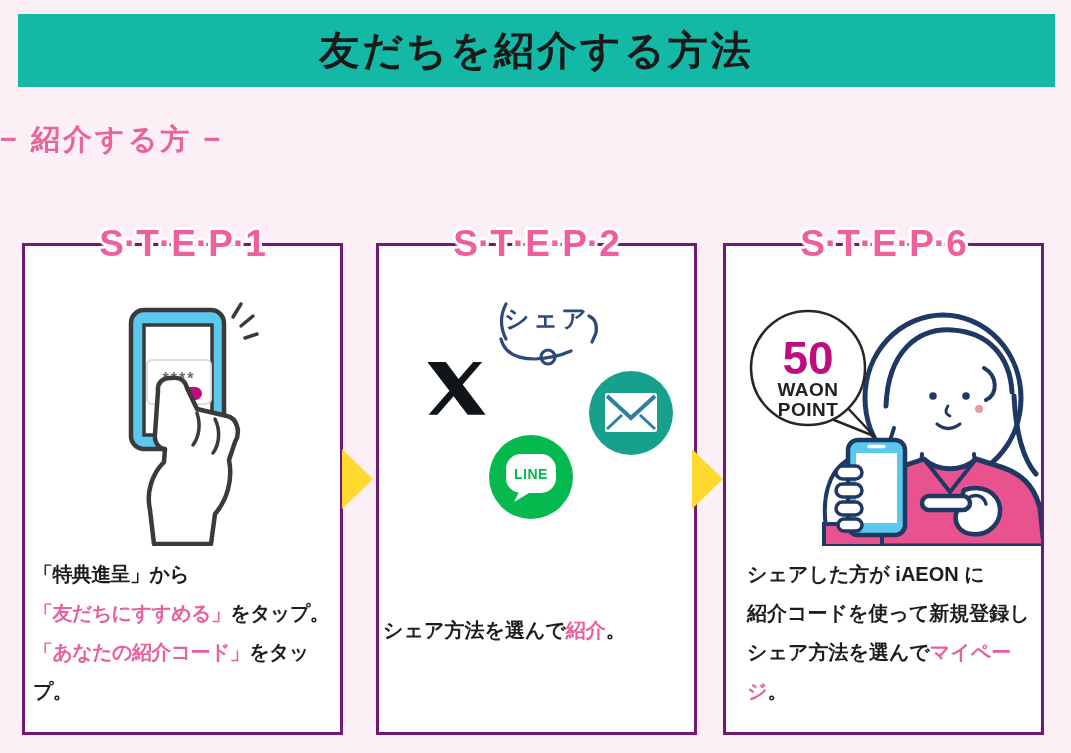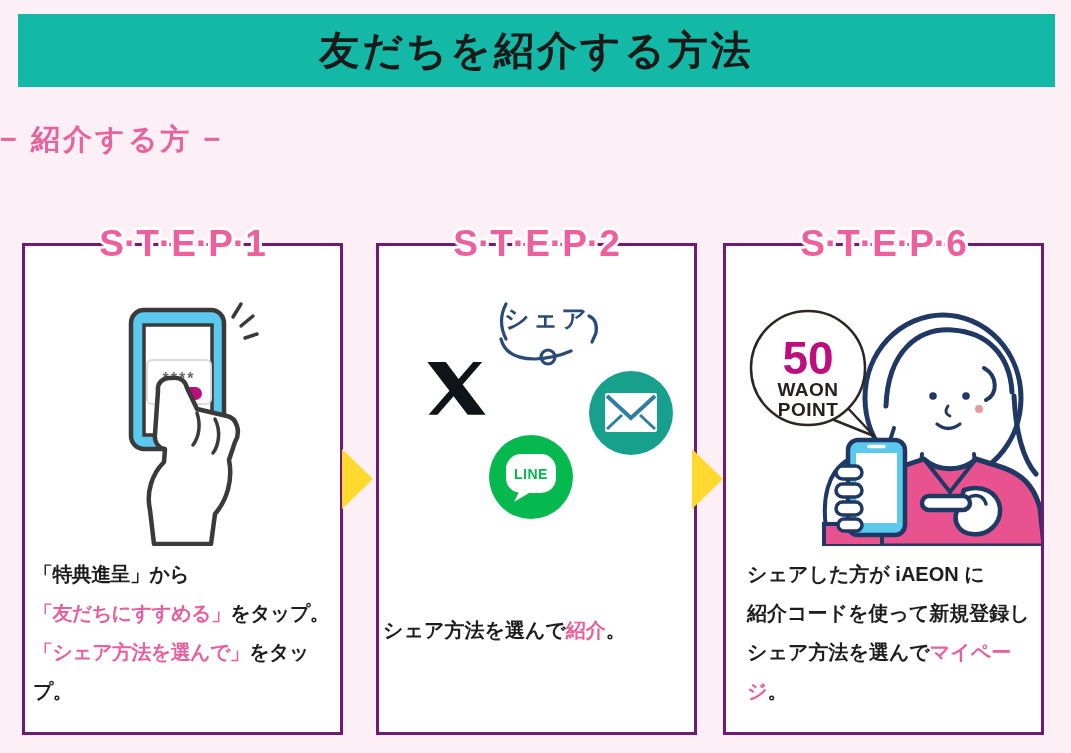--- a/index.html
+++ b/index.html
@@ -110,21 +110,21 @@
         <g fill="#ffffff" stroke="#3a3a3a" stroke-width="4.5" stroke-linejoin="round" stroke-linecap="round">
           <path d="M146,132 C138,131 132,137 133,145 L130,188 C129,196 133,202 140,203 L139,216 C127,228 121,246 125,264 L129,298 L186,298 L190,268 C202,254 208,234 204,214 L210,196 C216,186 212,172 202,170 L172,163 L162,142 C160,133 153,131 146,132 Z"></path>
           <path d="M172,167 C176,179 174,191 168,199" fill="none" stroke-width="3.5"></path>
           <path d="M190,173 C196,185 194,199 188,207" fill="none" stroke-width="3.5"></path>
         </g>
       </svg>
     </div>
     <div class="card-text">
         <div class="text-line"><span class="t-black">「特典進呈」から</span></div>
         <div class="text-line"><span class="t-pink">「友だちにすすめる」</span><span class="t-black">をタップ。</span></div>
-        <div class="text-line"><span class="t-pink">「シェア方法を選んで」</span><span class="t-black">をタップ。</span></div>
+        <div class="text-line"><span class="t-pink">「あなたの紹介コード」</span><span class="t-black">をタップ。</span></div>
       </div>
   </section>
 
   <div class="arrow arrow--1"></div>
 
   <section class="card card--2">
     <div class="step-label">S·T·E·P·2</div>
     <div class="illus">
       <svg width="315" height="300" viewBox="0 0 315 300" xmlns="http://www.w3.org/2000/svg">
 

